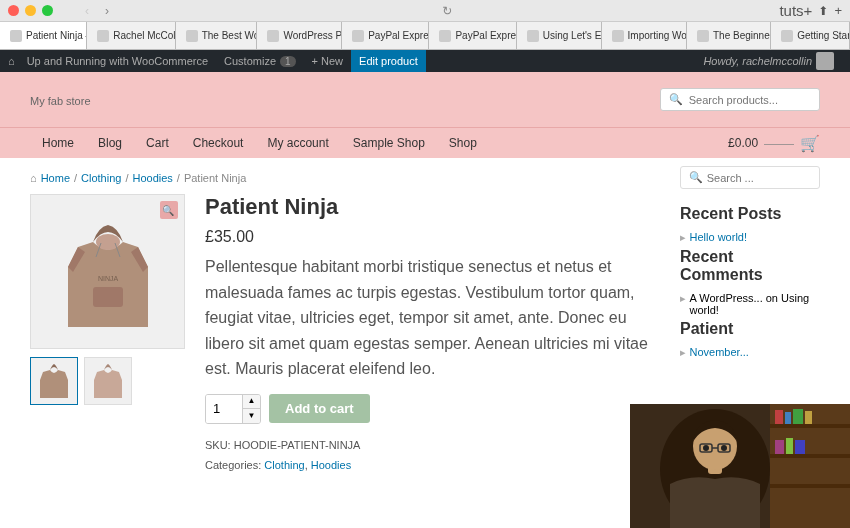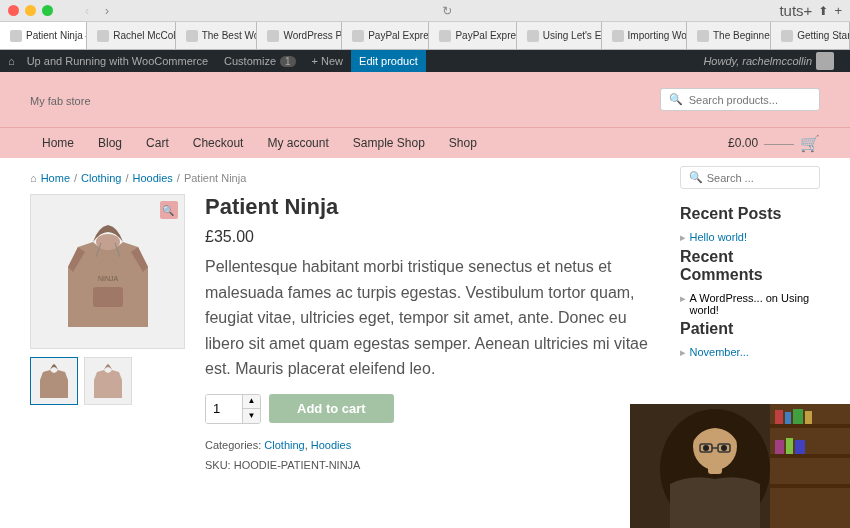--- a/index.html
+++ b/index.html
@@ -216,21 +216,21 @@
       display: flex;
       align-items: center;
       justify-content: center;
       line-height: 1;
     }
     .qty-btn:first-child { border-bottom: 1px solid #ccc; }
     .add-to-cart-btn {
       background: #a4c2a4;
       color: #fff;
       border: none;
-      padding: 7px 28px;
+      padding: 7px 16px;
       font-size: 13px;
       border-radius: 3px;
       cursor: pointer;
       font-weight: 600;
     }
     .product-meta { font-size: 11px; color: #555; line-height: 1.8; }
     .product-meta a { color: #0073aa; text-decoration: none; }
 
     
     .sidebar-search {
@@ -454,27 +454,27 @@
               <input class="qty-input" type="number" value="1" style="">
               <div class="qty-buttons">
                 <button class="qty-btn">▲</button>
                 <button class="qty-btn">▼</button>
               </div>
             </div>
             <button class="add-to-cart-btn">Add to cart</button>
           </div>
           <div class="product-meta">
             <div>
+              <span>SKU:</span>
+              <span>HOODIE-PATIENT-NINJA</span>
+            </div>
+            <div>
               <span>Categories:</span>
               <a>Clothing</a>,
               <a>Hoodies</a>
-            </div>
-            <div>
-              <span>SKU:</span>
-              <span>HOODIE-PATIENT-NINJA</span>
             </div>
           </div>
         </div>
 
       </div>
     </div>
 
     <div class="sidebar">
       <div class="sidebar-search">
         <span style="color:#aaa;font-size:11px;">🔍</span>

